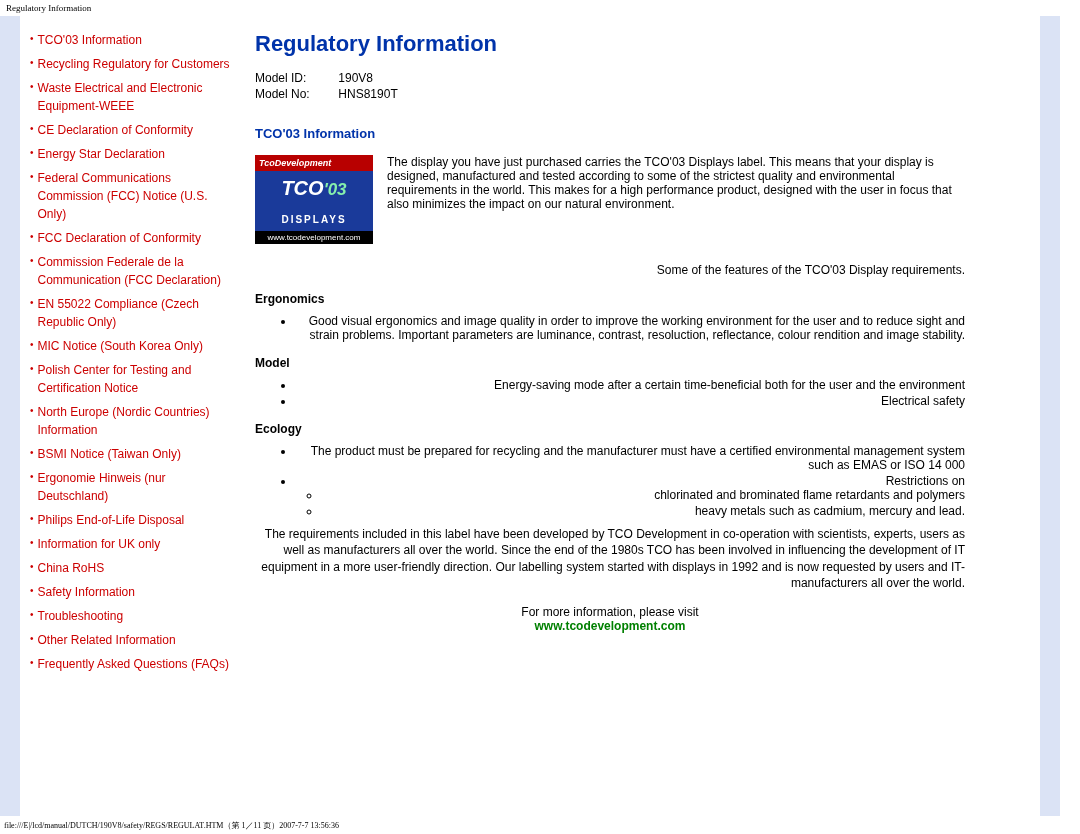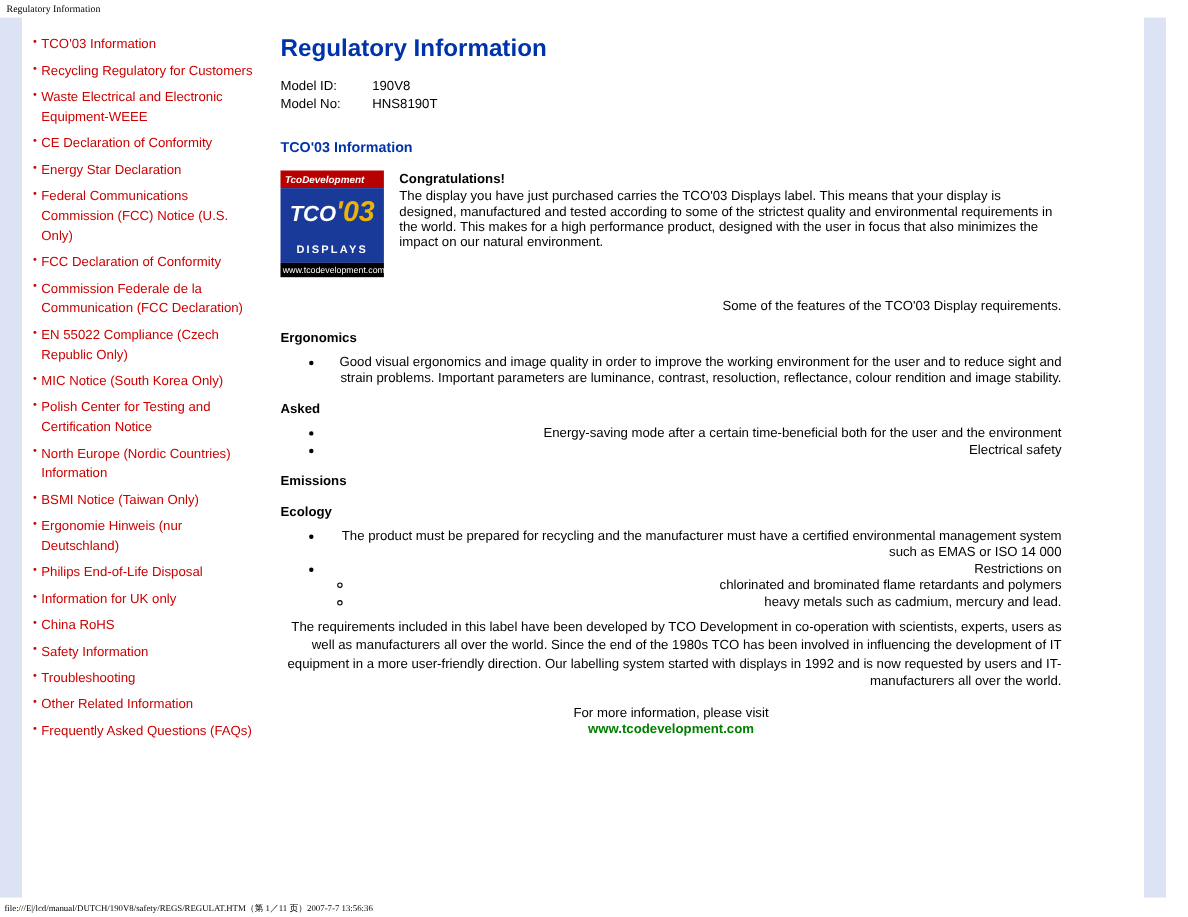--- a/index.html
+++ b/index.html
@@ -73,40 +73,40 @@
     font-weight: bold;
     font-size: 13px;
     margin: 25px 0 14px;
   }
   .tco-box {
     display: flex;
     gap: 14px;
     margin-bottom: 18px;
   }
   .tco-logo {
-    width: 94px;
+    width: 118px;
     flex-shrink: 0;
   }
   .tco-banner {
     background: #b80000;
     color: #fff;
     font-size: 9px;
     font-weight: bold;
     padding: 3px 4px;
     font-style: italic;
   }
   .tco-mid {
     background: #1a3a9a;
     color: #fff;
     text-align: center;
     padding: 6px 4px;
     font-weight: bold;
   }
   .tco-mid .tco { font-size: 20px; font-style: italic; }
-  .tco-mid .o3 { color: #eab308; font-size: 26px; font-style: italic; }
+  .tco-mid .o3 { color: #86efac; font-size: 17px; font-style: italic; }
   .tco-mid .displays { font-size: 10px; letter-spacing: 2px; display: block; margin-top: 14px; }
   .tco-footer {
     background: #000;
     color: #fff;
     font-size: 8px;
     text-align: center;
     padding: 2px;
   }
   .congrats { font-weight: bold; margin-bottom: 2px; }
   .subhead { font-weight: bold; margin: 14px 0 8px; }
@@ -236,39 +236,37 @@
     <div class="tco-box">
       <div class="tco-logo">
         <div class="tco-banner">TcoDevelopment</div>
         <div class="tco-mid">
           <span class="tco">TCO</span><span class="o3">'03</span>
           <span class="displays">DISPLAYS</span>
         </div>
         <div class="tco-footer">www.tcodevelopment.com</div>
       </div>
       <div>
-        <div class="congrats">Congratulations!</div>
         <div>The display you have just purchased carries the TCO'03 Displays label. This means that your display is designed, manufactured and tested according to some of the strictest quality and environmental requirements in the world. This makes for a high performance product, designed with the user in focus that also minimizes the impact on our natural environment.</div>
       </div>
     </div>
 
     <p class="para">Some of the features of the TCO'03 Display requirements.</p>
 
     <div class="subhead">Ergonomics</div>
     <ul class="disc">
       <li>Good visual ergonomics and image quality in order to improve the working environment for the user and to reduce sight and strain problems. Important parameters are luminance, contrast, resoluction, reflectance, colour rendition and image stability.</li>
     </ul>
 
-    <div class="subhead">Asked</div>
+    <div class="subhead">Model</div>
     <ul class="disc">
       <li>Energy-saving mode after a certain time-beneficial both for the user and the environment</li>
       <li>Electrical safety</li>
     </ul>
 
-    <div class="subhead">Emissions</div>
 
     <div class="subhead">Ecology</div>
     <ul class="disc">
       <li>The product must be prepared for recycling and the manufacturer must have a certified environmental management system such as EMAS or ISO 14 000</li>
       <li><span>Restrictions on</span>
         <ul class="circle">
           <li>chlorinated and brominated flame retardants and polymers</li>
           <li>heavy metals such as cadmium, mercury and lead.</li>
         </ul>
       </li>

